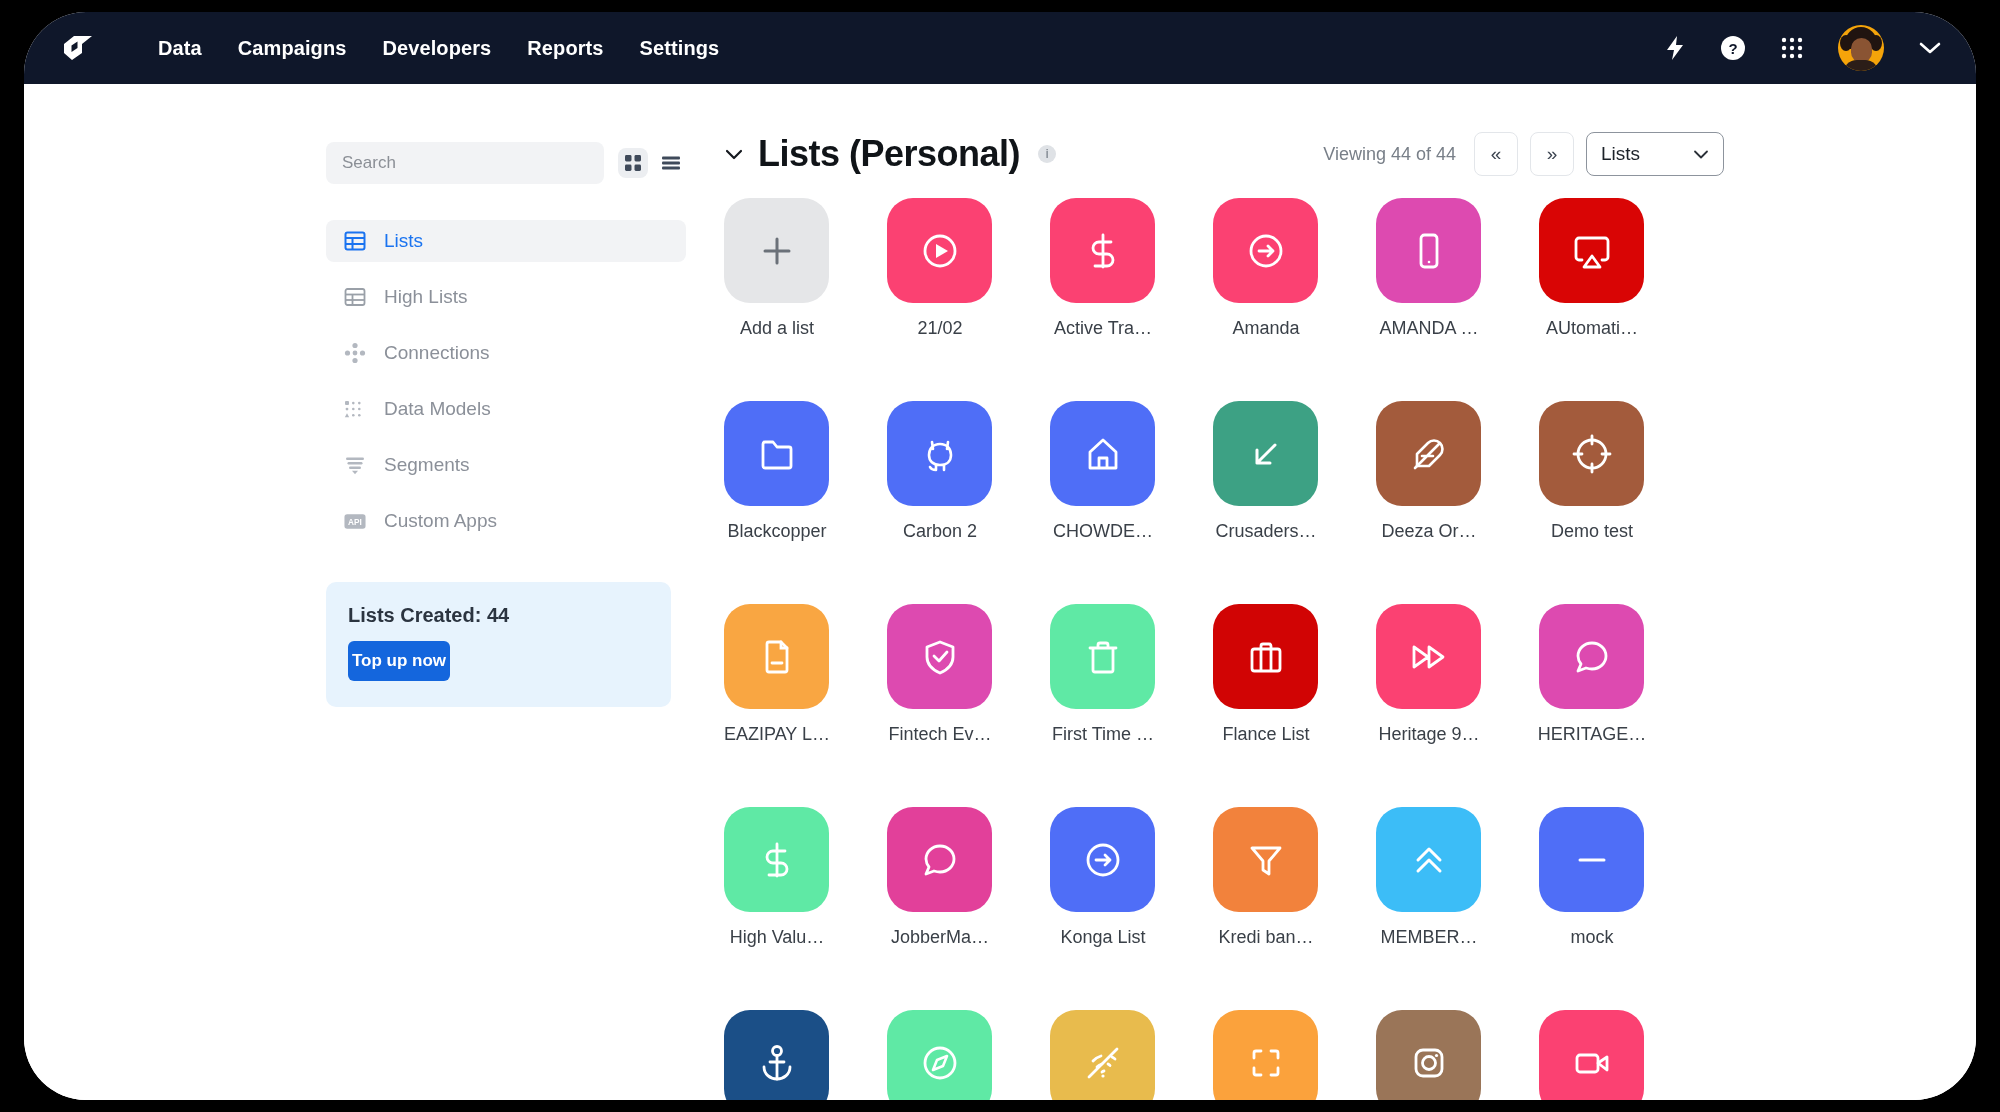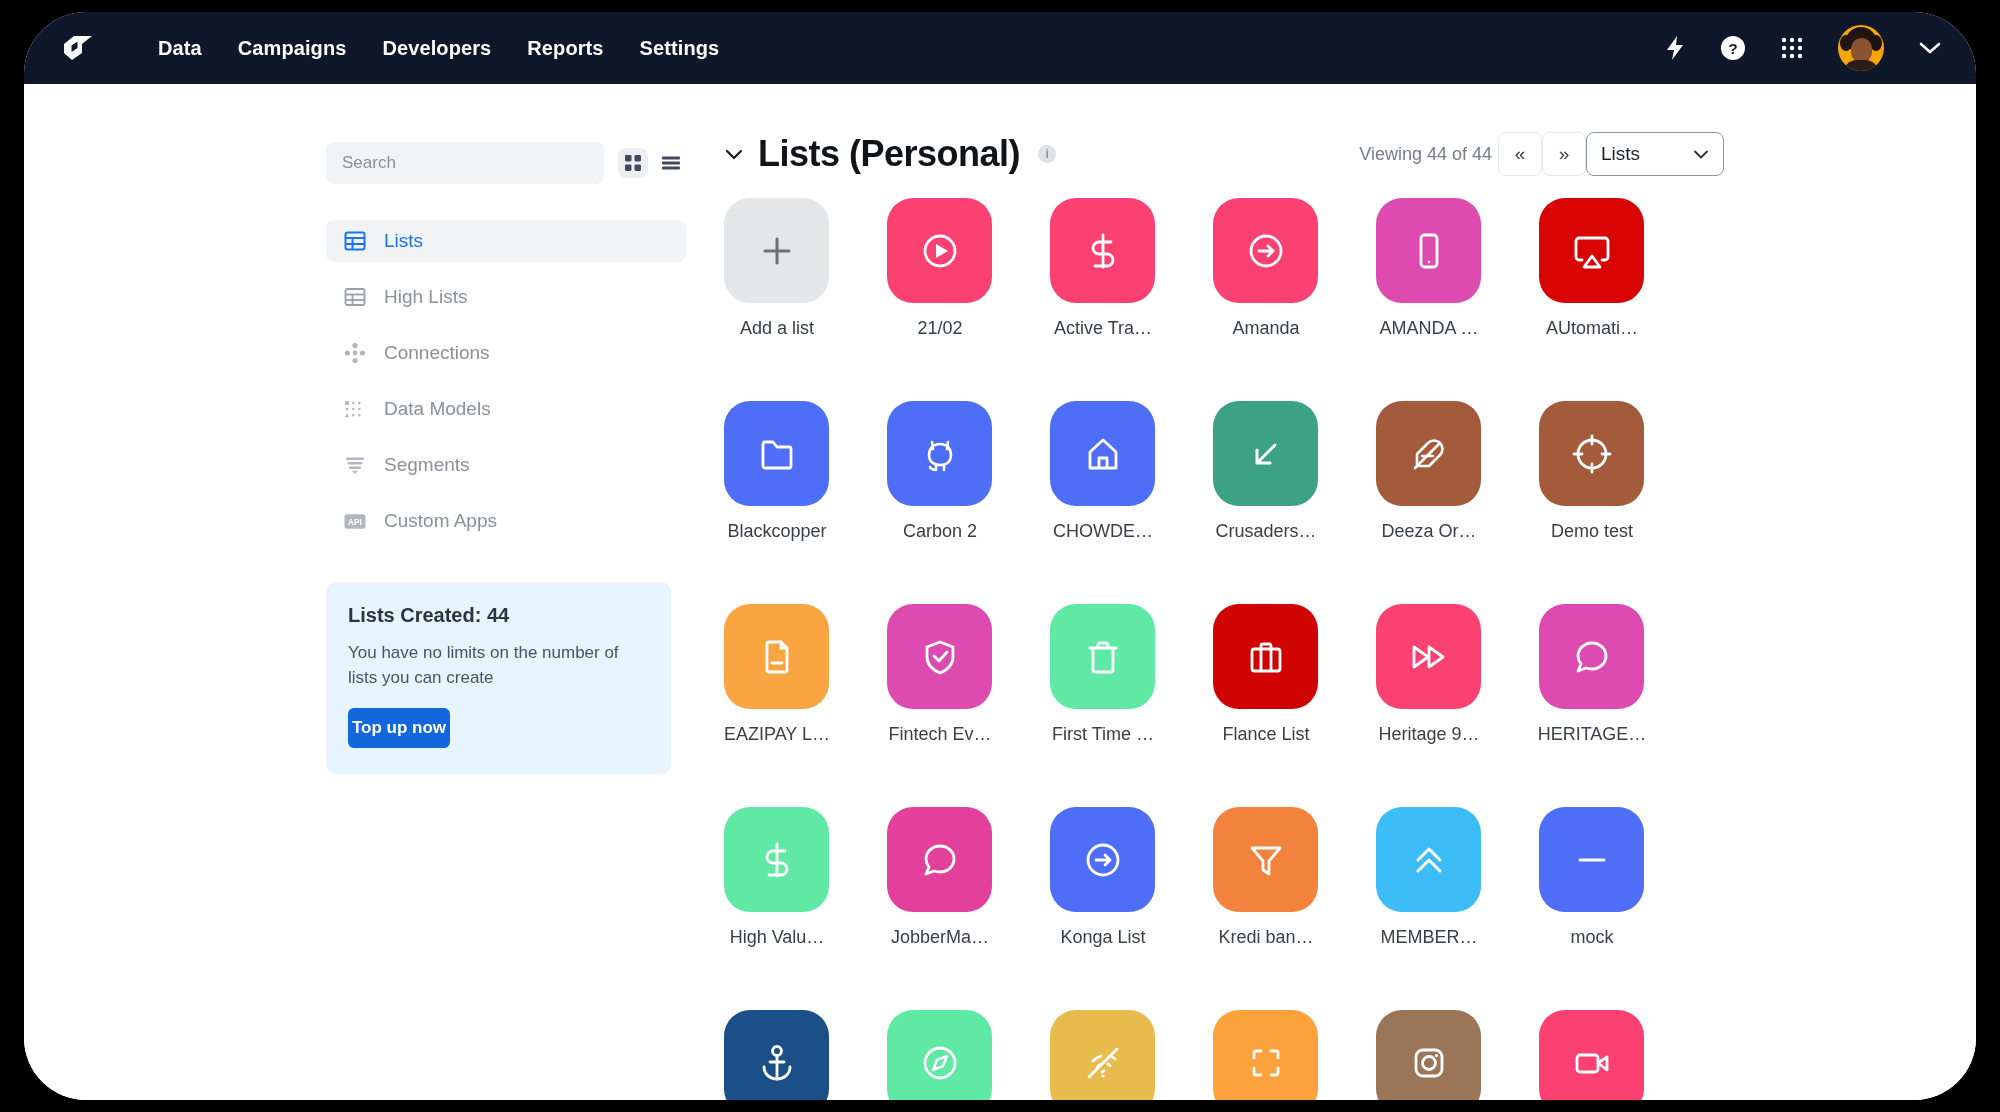--- a/index.html
+++ b/index.html
@@ -93,21 +93,21 @@
   
   .main { position: absolute; left: 700px; top: 42px; width: 1000px; }
   .main-head { display: flex; align-items: center; height: 56px; }
   .collapse-chevron { margin-right: 14px; cursor:pointer; display:flex; }
   .main-title { font-size: 36px; font-weight: bold; color: #101418; letter-spacing: -.5px; white-space: nowrap; }
   .info-dot {
     width: 18px; height: 18px; border-radius: 50%;
     background: #dfe2e6; color: #8e959d; font-size: 12px; font-weight: bold;
     display:flex; align-items:center; justify-content:center; margin-left: 18px; cursor:pointer;
   }
-  .main-head-right { margin-left: auto; display: flex; align-items: center; }
+  .main-head-right { margin-left: auto; display: flex; align-items: center; gap: 12px; }
   .viewing-text { font-size: 18px; color: #787f88; white-space: nowrap; margin-right: 6px; }
   .pager-btn {
     width: 44px; height: 44px; border: 1px solid #e3e6ea; border-radius: 8px;
     background: #fff; color: #3c4450; font-size: 19px; cursor: pointer;
     display:flex; align-items:center; justify-content:center;
     font-family: "Liberation Sans", sans-serif;
   }
   .select-box {
     width: 138px; height: 44px; border: 1px solid #8d949d; border-radius: 8px;
     background: #fff; display:flex; align-items:center; padding: 0 14px;
@@ -292,21 +292,20 @@
               <rect x="0.5" y="0.5" width="23" height="16" rx="3" fill="#b3b8c0"></rect>
               <text x="12" y="12" font-size="9" font-weight="bold" text-anchor="middle" fill="#ffffff" font-family="Liberation Sans, sans-serif">API</text>
             </svg>
           </span>
           <span>Custom Apps</span>
         </div>
       </div>
 
       <div class="card">
         <div class="card-title">Lists Created: 44</div>
-        <div class="card-text">You have no limits on the number of lists you can create</div>
         <button class="card-btn">Top up now</button>
       </div>
     </div>
 
     <div class="main">
 
       <div class="main-head">
         <span class="collapse-chevron">
           <svg width="20" height="14" viewBox="0 0 20 14">
               <path d="M3 4 L10 11 L17 4" stroke="#15191f" stroke-width="2.2" fill="none" stroke-linecap="round" stroke-linejoin="round"></path>

